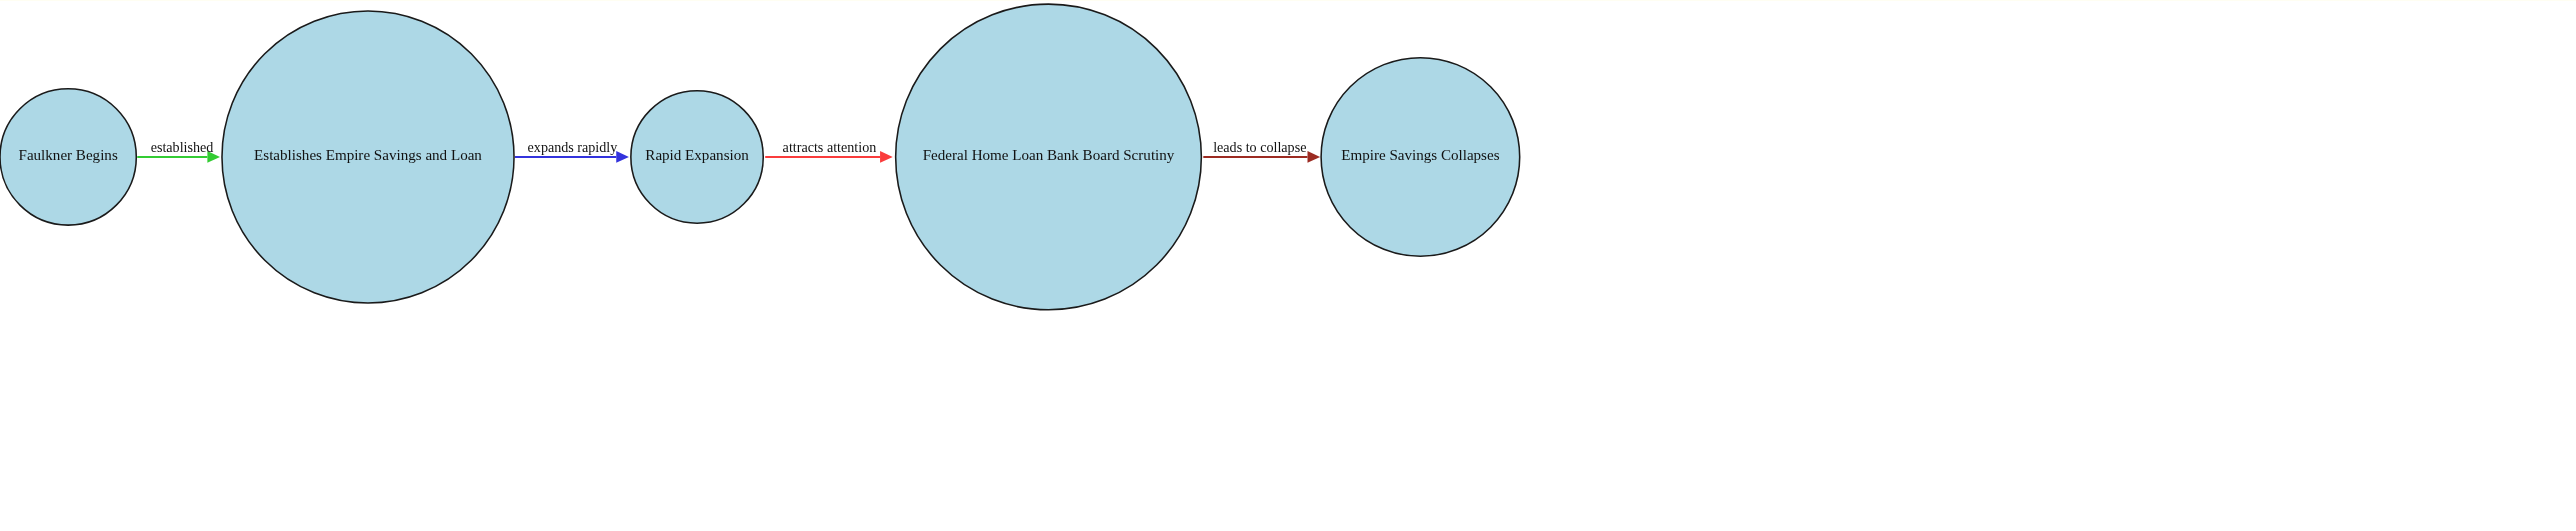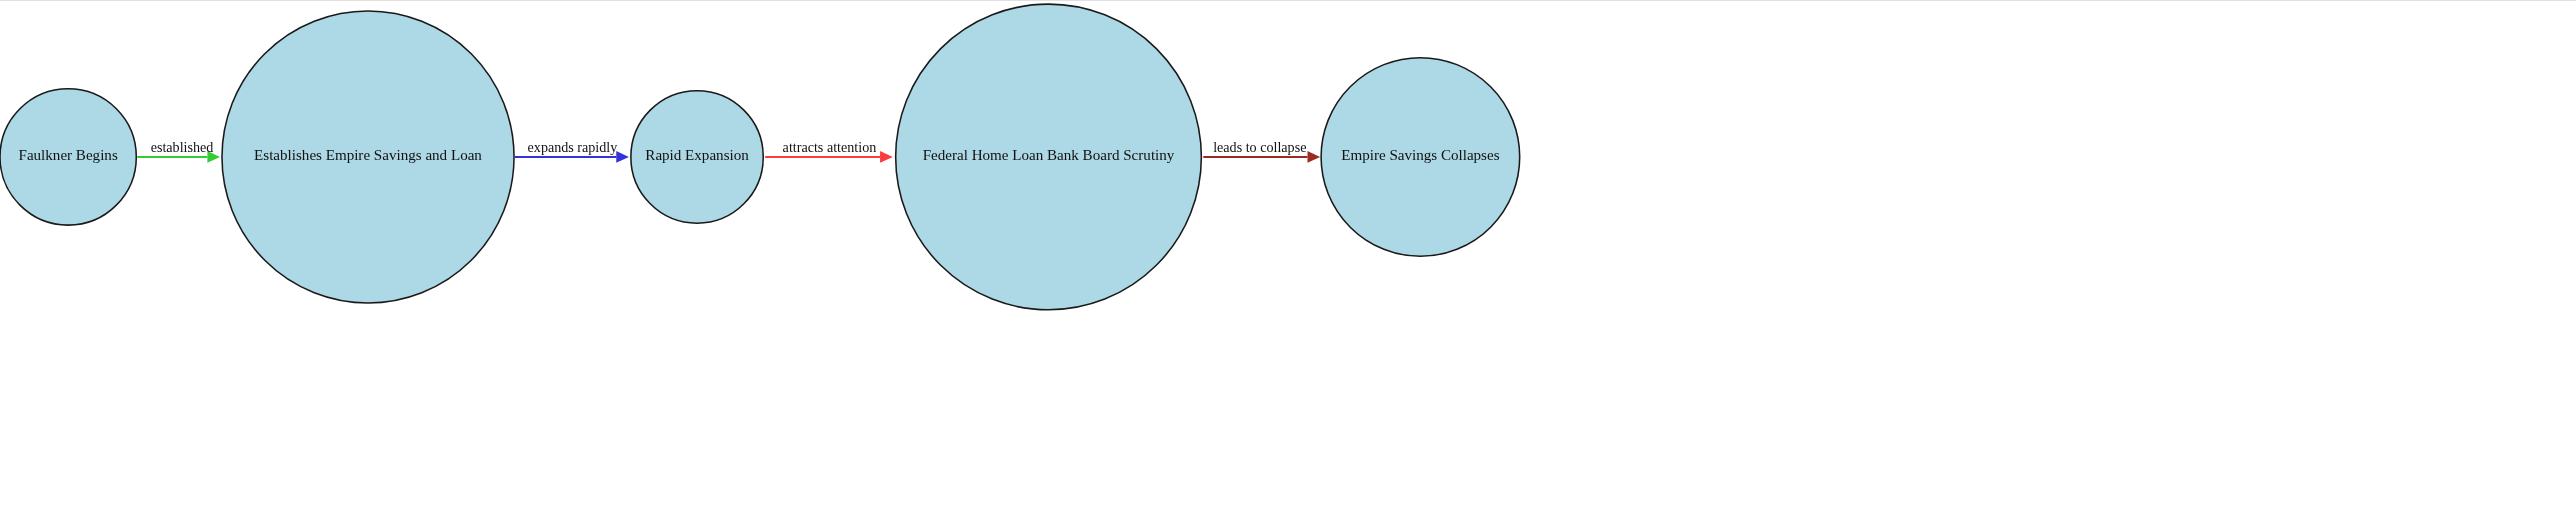--- a/index.html
+++ b/index.html
@@ -11,21 +11,21 @@
   body {
     width: 2576px;
     height: 532px;
     overflow: hidden;
     font-family: "Liberation Serif", "DejaVu Serif", serif;
   }
   #diagram-root {
     position: relative;
     width: 2576px;
     height: 532px;
-    background: #737373;
+    background: #fef9c3;
   }
   #graph-svg {
     position: absolute;
     top: 0;
     left: 0;
     width: 2576px;
     height: 532px;
     display: block;
   }
   .node-ellipse {

